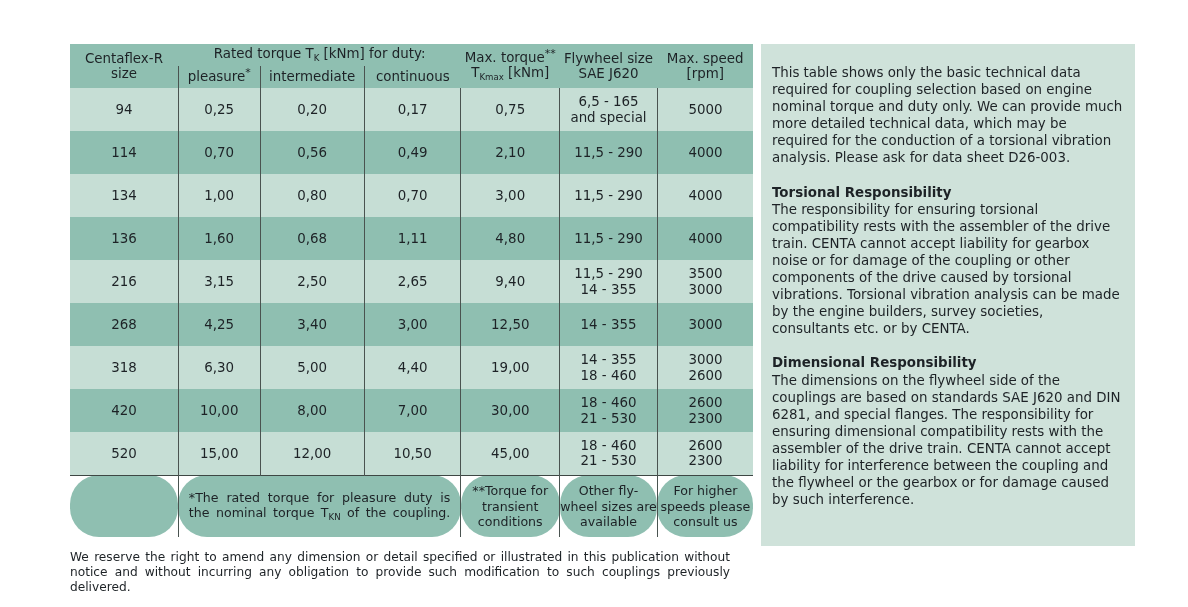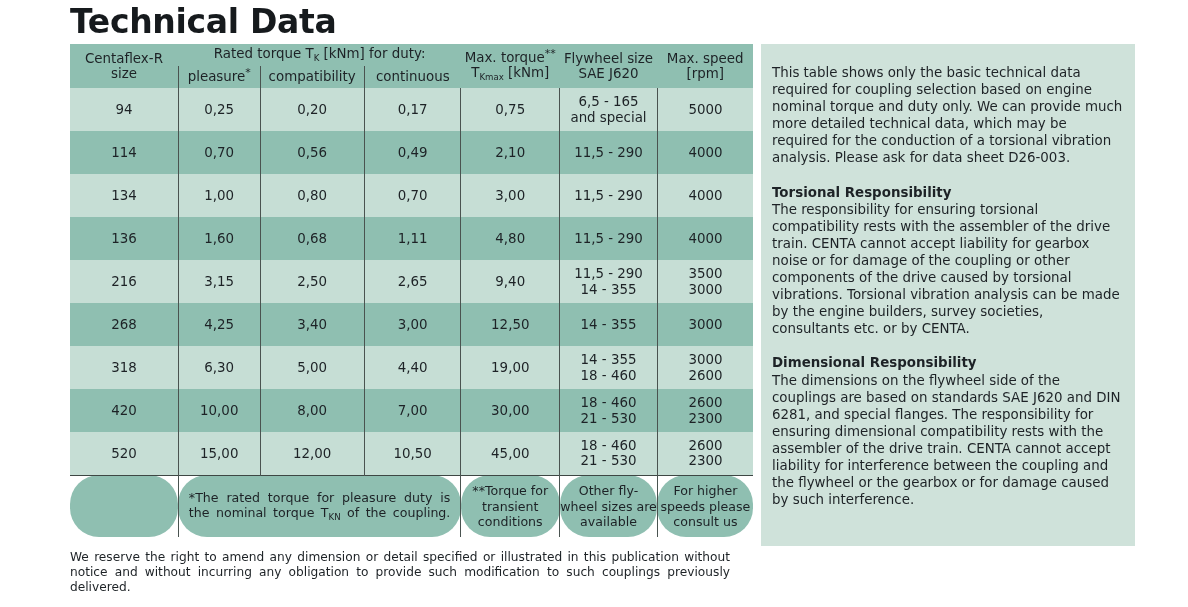--- a/index.html
+++ b/index.html
@@ -131,21 +131,20 @@
     width: 380px;
     font-size: 12.2px;
     line-height: 15.2px;
   }
 </style>
 </head>
 <body>
 
 <div class="page">
 
-  <div class="title">Technical Data</div>
 
   <div class="table-wrap">
     <table class="tech">
       <colgroup>
         <col class="c0">
           <col class="c1">
           <col class="c2">
           <col class="c3">
         <col class="c4">
           <col class="c5">
@@ -168,21 +167,21 @@
             <div>Flywheel size</div>
             <div>SAE J620</div>
           </td>
           <td rowspan="2" class="vline">
             <div>Max. speed</div>
             <div>[rpm]</div>
           </td>
         </tr>
         <tr class="hdr-bot hdr-under">
           <td class="vline"><span>pleasure</span><span class="star">*</span></td>
-          <td class="vline">compatibility</td>
+          <td class="vline">intermediate</td>
           <td class="vline">continuous</td>
         </tr>
       </thead>
       <tbody id="tbody">
           <tr class="body-row r-light">
             <td>94</td>
             <td class="sep">0,25</td>
             <td class="sep">0,20</td>
             <td class="sep">0,17</td>
             <td class="sep">0,75</td>

